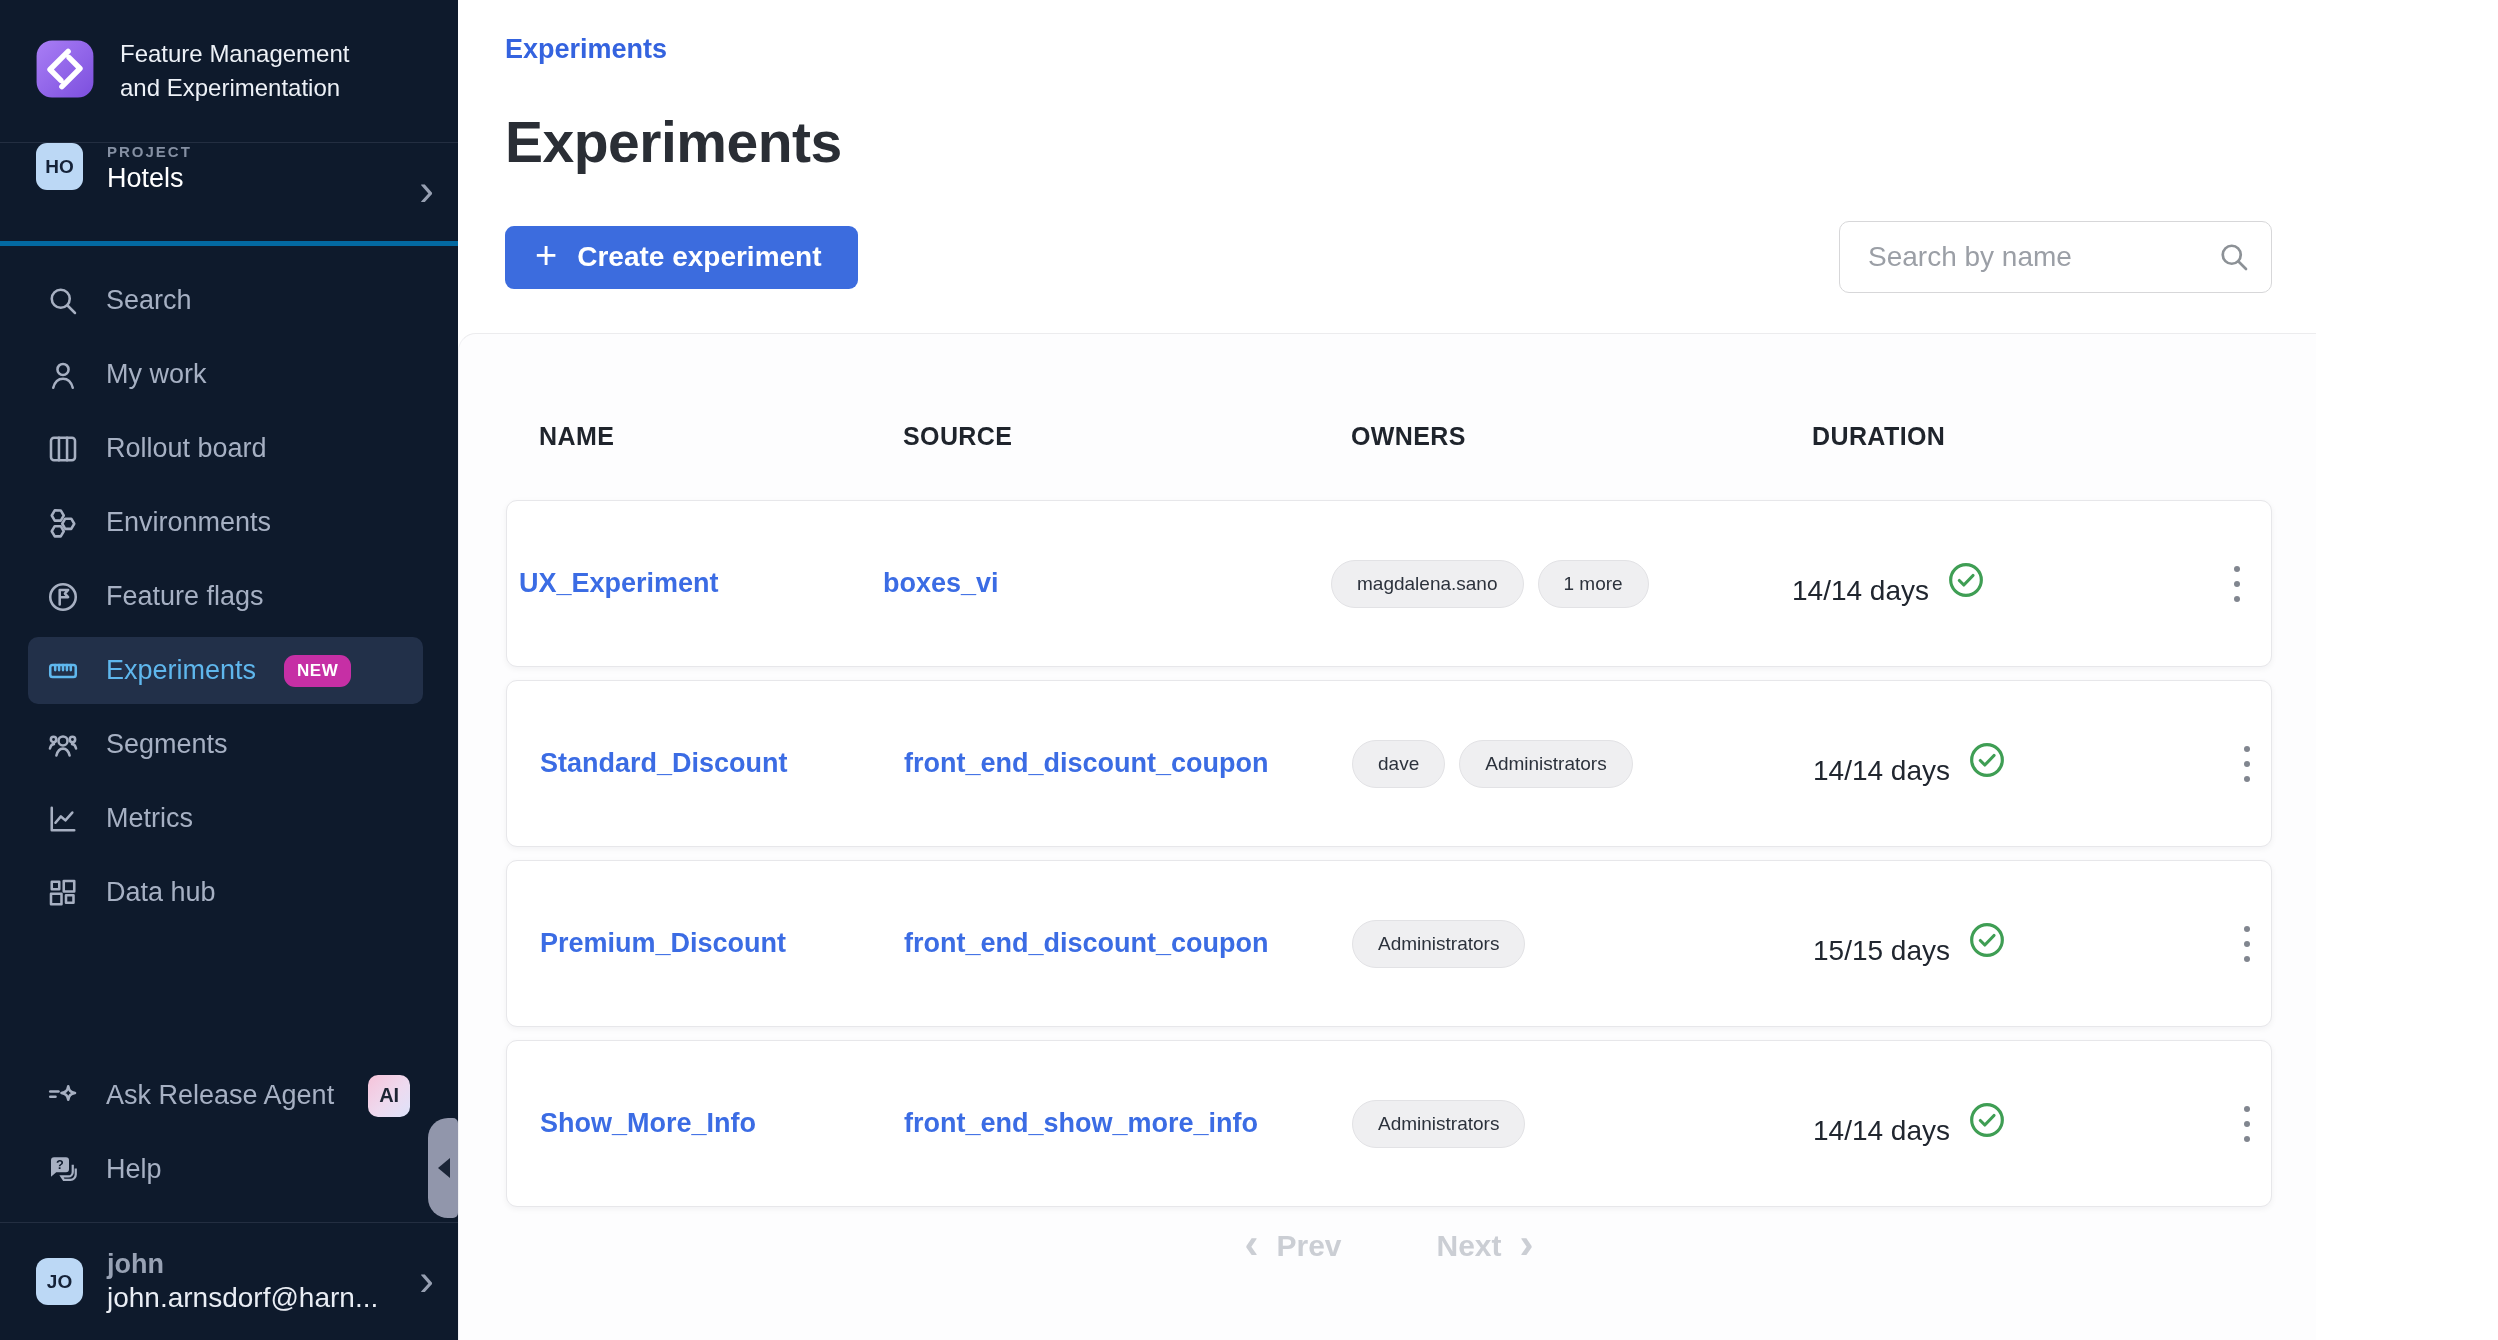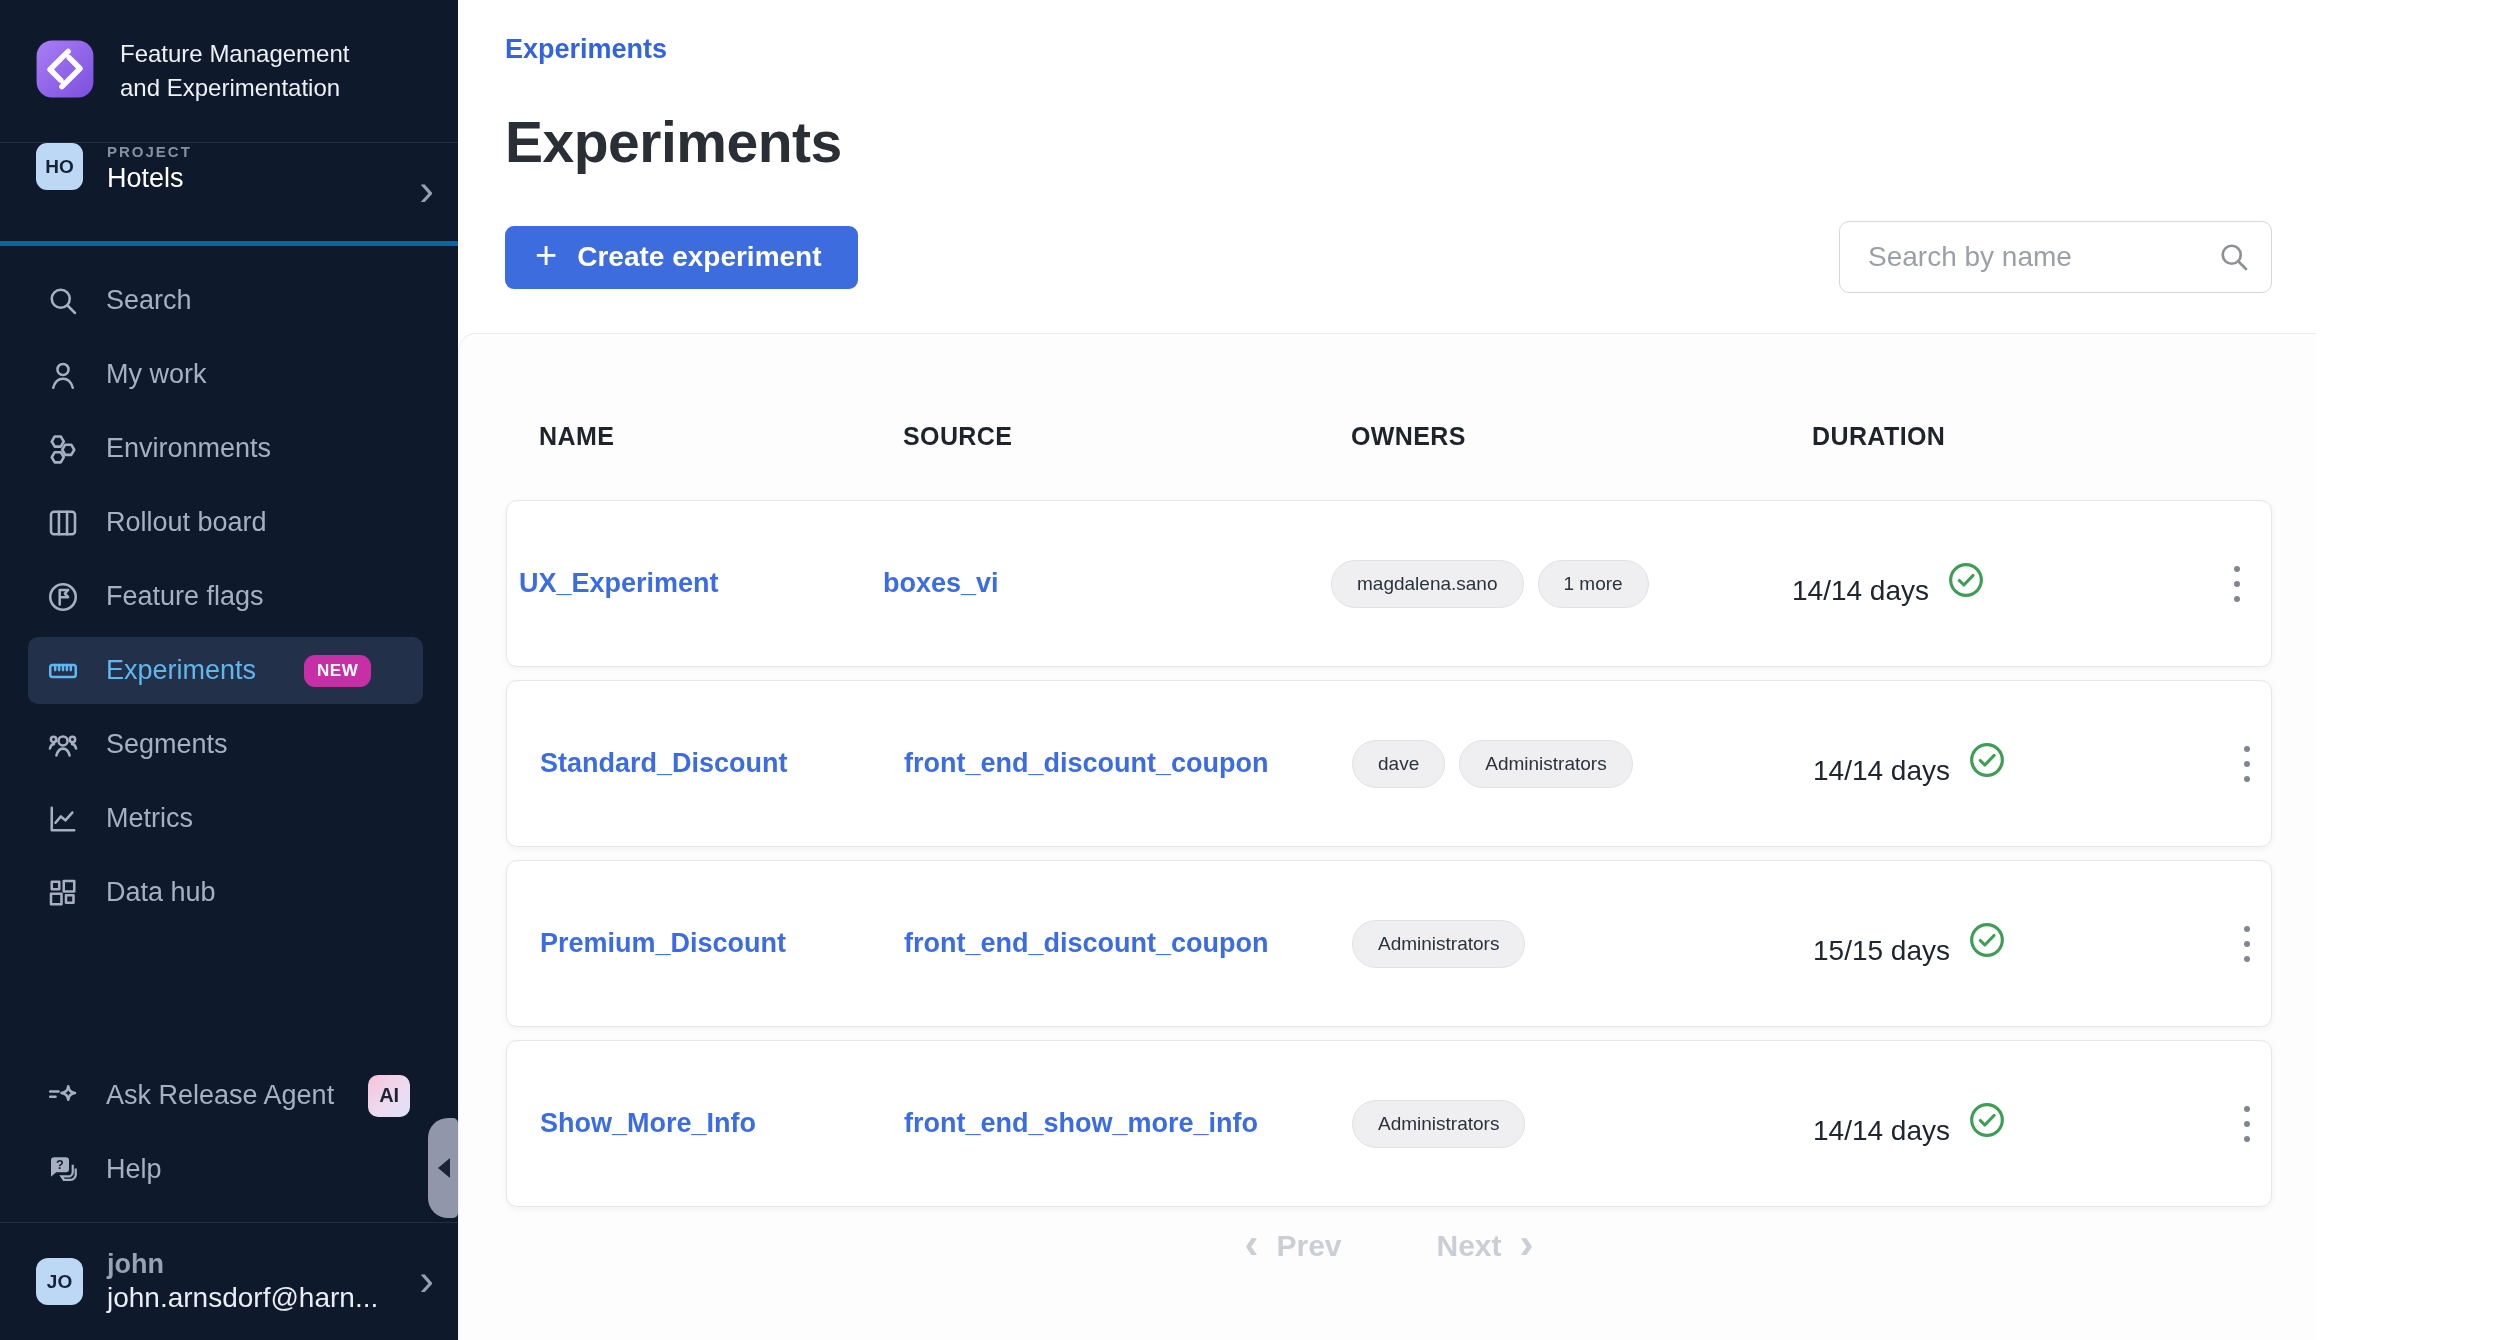--- a/index.html
+++ b/index.html
@@ -23,21 +23,21 @@
   .chev { position:absolute; right:24px; top:50%; transform:translateY(-54%); font-size:44px;
           color:#97A0B2; font-weight:400; line-height:1; }
   nav { padding-top:14px; }
   .nav-item { margin:7px 35px 7px 28px; height:67px; border-radius:10px; display:flex;
               align-items:center; padding-left:16px; gap:24px; cursor:pointer; }
   .nav-item .nav-ic { width:38px; height:38px; display:flex; align-items:center; justify-content:center; color:#A7B0C2; }
   .nav-item .label { font-size:27px; color:#A6B0C3; white-space:nowrap; }
   .nav-item.active { background:#223049; }
   .nav-item.active .label, .nav-item.active .nav-ic { color:#5FB7ED; }
   .new-badge { background:var(--new-badge,#C62FA5); color:#fff; font-size:17px; font-weight:700;
-               padding:6px 13px; border-radius:11px; letter-spacing:.5px; margin-left:24px; }
+               padding:6px 13px; border-radius:11px; letter-spacing:.5px; margin-left:4px; }
   .ai-badge { width:42px; height:42px; border-radius:10px; margin-left:10px; flex-shrink:0;
               background:linear-gradient(135deg,#F6C3DA 0%,#EEDAEF 55%,#DDE3FA 100%);
               color:#1D2433; font-weight:700; font-size:20px; display:flex; align-items:center; justify-content:center; }
   .nav-footer { margin-top:auto; padding-bottom:12px; }
   .user { border-top:1px solid #232E41; height:118px; display:flex; align-items:center;
           padding-left:36px; position:relative; cursor:pointer; }
   .user-text { margin-left:24px; }
   .user-name { font-size:27px; font-weight:700; color:#98A2B4; }
   .user-email { font-size:28px; color:#E9EDF4; margin-top:2px; }
   .collapse-handle { position:absolute; left:428px; top:1118px; width:30px; height:100px;
@@ -138,36 +138,36 @@
             <svg viewBox="0 0 24 24" width="36" height="36" fill="none" stroke="currentColor" stroke-width="1.7" stroke-linecap="round" stroke-linejoin="round">
               <circle cx="12" cy="8.3" r="3.7"></circle>
               <path d="M5.5 20.5c1.1-4.2 3.5-6 6.5-6s5.4 1.8 6.5 6"></path>
             </svg>
           </span>
           <span class="label">My work</span>
         </div>
         <div class="nav-item">
           <span class="nav-ic">
             <svg viewBox="0 0 24 24" width="36" height="36" fill="none" stroke="currentColor" stroke-width="1.7" stroke-linecap="round" stroke-linejoin="round">
+              <rect x="4" y="4.5" width="16" height="15" rx="2"></rect>
+              <line x1="9.3" y1="4.5" x2="9.3" y2="19.5"></line>
+              <line x1="14.7" y1="4.5" x2="14.7" y2="19.5"></line>
+            </svg>
+          </span>
+          <span class="label">Rollout board</span>
+        </div>
+        <div class="nav-item">
+          <span class="nav-ic">
+            <svg viewBox="0 0 24 24" width="36" height="36" fill="none" stroke="currentColor" stroke-width="1.7" stroke-linecap="round" stroke-linejoin="round">
               <path d="M12.5 7 L10.5 10.4 L6.5 10.4 L4.5 7 L6.5 3.6 L10.5 3.6 Z"></path>
               <path d="M19.5 12.5 L17.5 15.9 L13.5 15.9 L11.5 12.5 L13.5 9.1 L17.5 9.1 Z"></path>
               <path d="M12.5 17.5 L10.5 20.9 L6.5 20.9 L4.5 17.5 L6.5 14.1 L10.5 14.1 Z"></path>
             </svg>
           </span>
           <span class="label">Environments</span>
-        </div>
-        <div class="nav-item">
-          <span class="nav-ic">
-            <svg viewBox="0 0 24 24" width="36" height="36" fill="none" stroke="currentColor" stroke-width="1.7" stroke-linecap="round" stroke-linejoin="round">
-              <rect x="4" y="4.5" width="16" height="15" rx="2"></rect>
-              <line x1="9.3" y1="4.5" x2="9.3" y2="19.5"></line>
-              <line x1="14.7" y1="4.5" x2="14.7" y2="19.5"></line>
-            </svg>
-          </span>
-          <span class="label">Rollout board</span>
         </div>
         <div class="nav-item">
           <span class="nav-ic">
             <svg viewBox="0 0 24 24" width="36" height="36" fill="none" stroke="currentColor" stroke-width="1.7" stroke-linecap="round" stroke-linejoin="round">
               <circle cx="12" cy="12" r="8.5"></circle>
               <path d="M9.8 17 V7.3 h5.6 l-2.1 2.4 2.1 2.4 h-5.6"></path>
             </svg>
           </span>
           <span class="label">Feature flags</span>
         </div>

